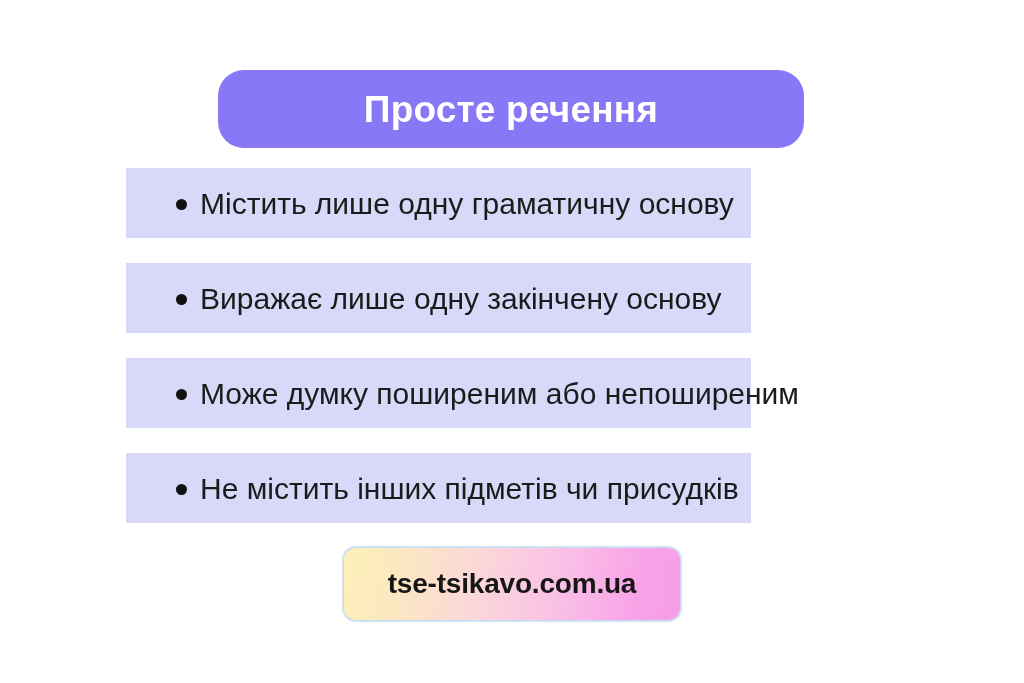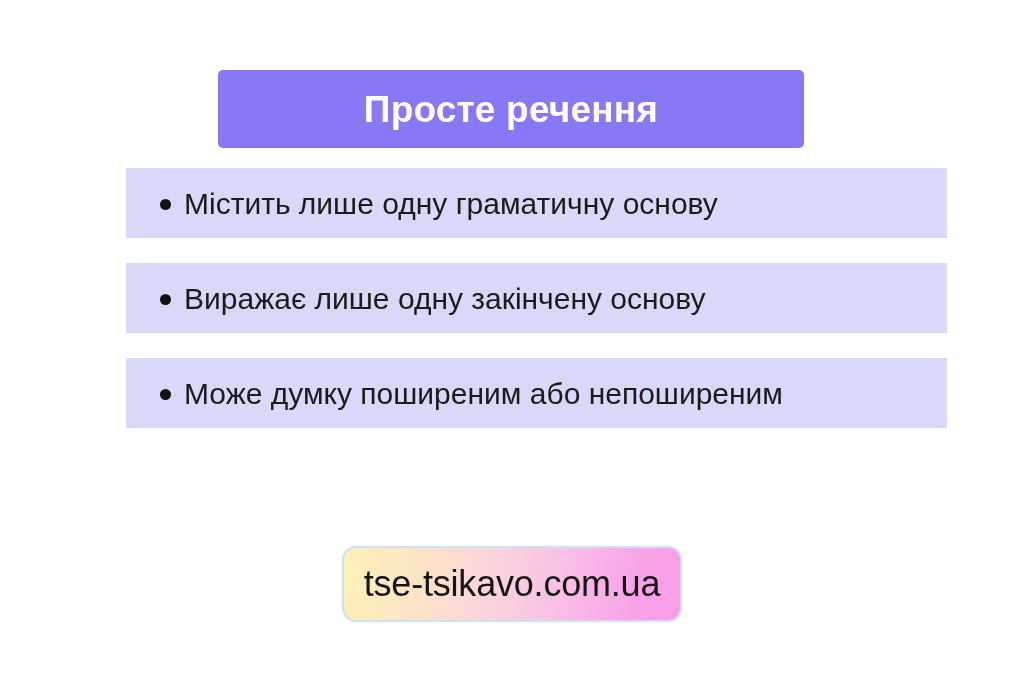--- a/index.html
+++ b/index.html
@@ -24,21 +24,21 @@
   }
 
   
   .header-pill {
     position: absolute;
     left: 218px;
     top: 70px;
     width: 586px;
     height: 78px;
     background: #8878f5;
-    border-radius: 5px;
+    border-radius: 26px;
     display: flex;
     align-items: center;
     justify-content: center;
   }
   .header-title {
     color: #ffffff;
     font-size: 37px;
     font-weight: bold;
     letter-spacing: 0.2px;
     font-family: "Liberation Sans", "DejaVu Sans", sans-serif;
@@ -48,28 +48,28 @@
 
   
   .rows {
     position: absolute;
     left: 126px;
     top: 168px;
     width: 771px;
   }
   .bullet-row {
     position: relative;
-    width: 821px;
+    width: 625px;
     height: 70px;
     background: #d8d8f8;
     margin-bottom: 25px;
     display: flex;
     align-items: center;
     box-sizing: border-box;
-    padding-left: 34px;
+    padding-left: 50px;
   }
   .bullet-row:last-child {
     margin-bottom: 0;
   }
   .bullet-dot {
     width: 11px;
     height: 11px;
     border-radius: 50%;
     background: #111111;
     flex: 0 0 auto;
@@ -102,22 +102,22 @@
         #fbd7d9 40%,
         #f9c0e6 64%,
         #f8a3e8 86%,
         #f79ce9 100%);
     display: flex;
     align-items: center;
     justify-content: center;
   }
   .footer-text {
     color: #161616;
-    font-size: 36px;
-    font-weight: normal;
+    font-size: 28px;
+    font-weight: bold;
     letter-spacing: -0.2px;
     white-space: nowrap;
     font-family: "Liberation Sans", "DejaVu Sans", sans-serif;
   }
 </style>
 </head>
 <body>
 
 <div class="infographic">
 
@@ -135,20 +135,24 @@
     <div class="bullet-row">
       <span class="bullet-dot"></span>
       <span class="bullet-text">Виражає лише одну закінчену основу</span>
     </div>
 
     <div class="bullet-row">
       <span class="bullet-dot"></span>
       <span class="bullet-text">Може думку поширеним або непоширеним</span>
     </div>
 
+    <div class="bullet-row">
+      <span class="bullet-dot"></span>
+      <span class="bullet-text">Не містить інших підметів чи присудків</span>
+    </div>
 
   </div>
 
   <div class="footer-badge">
     <span class="footer-text">tse-tsikavo.com.ua</span>
   </div>
 
 </div>
 
 </body></html>

